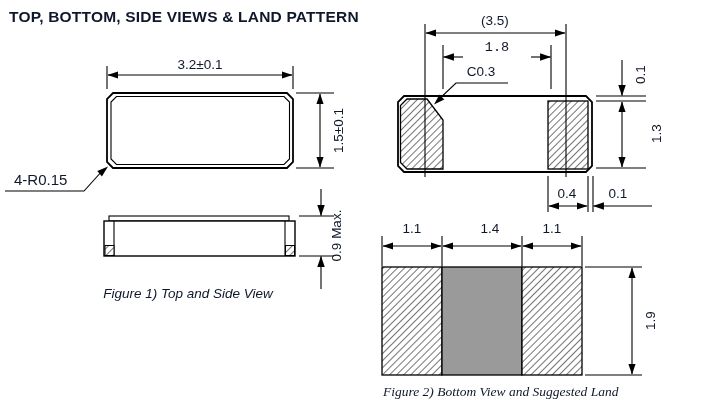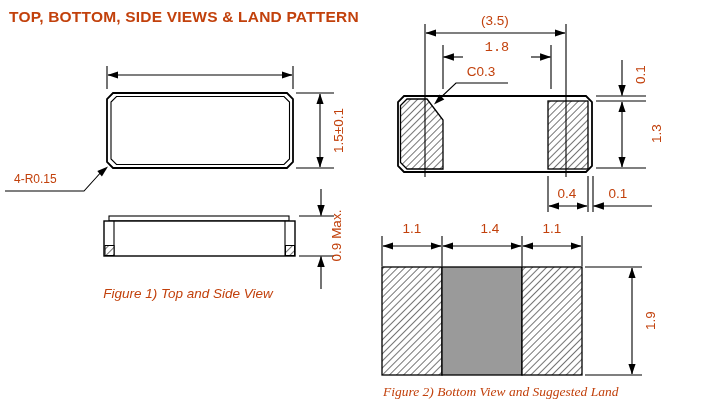--- a/index.html
+++ b/index.html
@@ -1,23 +1,23 @@
 <!DOCTYPE html>
 <html><head>
 <meta charset="utf-8">
 <style>
   html,body{margin:0;padding:0;background:#ffffff;}
   .canvas{
     position:relative;width:656px;height:412px;background:#ffffff;
-    font-family:"Liberation Sans", sans-serif;color:#c2410c;overflow:hidden;padding-left:46px;
+    font-family:"Liberation Sans", sans-serif;color:#0f172a;overflow:hidden;padding-left:46px;
   }
   .abs{position:absolute;}
   .ttl{font-size:15.5px;font-weight:bold;letter-spacing:.2px;white-space:nowrap;}
   .dim{font-size:13.5px;text-align:center;white-space:nowrap;line-height:15px;}
-  .lbl{font-size:12px;white-space:nowrap;line-height:15px;}
+  .lbl{font-size:15px;white-space:nowrap;line-height:15px;}
   .vtext{transform:rotate(-90deg);transform-origin:center;}
   .cap{font-size:13.5px;font-style:italic;white-space:nowrap;line-height:16px;}
   svg{position:absolute;left:0;top:0;}
   .ln{stroke:#000;stroke-width:1.1;}
 </style>
 </head>
 <body>
 
 <div class="canvas">
 
@@ -98,20 +98,21 @@
       <line class="ln" x1="443" y1="246" x2="521" y2="246" marker-start="url(#mStart)" marker-end="url(#mEnd)"></line>
       <line class="ln" x1="523" y1="246" x2="581" y2="246" marker-start="url(#mStart)" marker-end="url(#mEnd)"></line>
       <line class="ln" x1="585" y1="267" x2="642" y2="267"></line>
       <line class="ln" x1="585" y1="375" x2="642" y2="375"></line>
       <line class="ln" x1="632" y1="268" x2="632" y2="374" marker-start="url(#mStart)" marker-end="url(#mEnd)"></line>
     </g>
   </svg>
 
   <div class="abs ttl" style="left:9px;top:8px;">TOP, BOTTOM, SIDE VIEWS &amp; LAND PATTERN</div>
 
+  <div class="abs dim" style="left:150px;top:57px;width:100px;">3.2±0.1</div>
   <div class="abs dim vtext" style="left:303px;top:123px;width:70px;height:15px;">1.5±0.1</div>
   <div class="abs lbl" style="left:14px;top:172px;">4-R0.15</div>
 
   <div class="abs dim vtext" style="left:301px;top:228px;width:70px;height:15px;">0.9 Max.</div>
   <div class="abs cap" style="left:93px;top:286px;width:190px;text-align:center;">Figure 1) Top and  Side View</div>
 
   <div class="abs dim" style="left:465px;top:13px;width:60px;">(3.5)</div>
   <div class="abs dim" style="left:477px;top:40px;width:40px;font-family:Liberation Mono, monospace;">1.8</div>
   <div class="abs dim" style="left:456px;top:64px;width:50px;">C0.3</div>
   <div class="abs dim vtext" style="left:620px;top:67px;width:40px;height:15px;">0.1</div>

